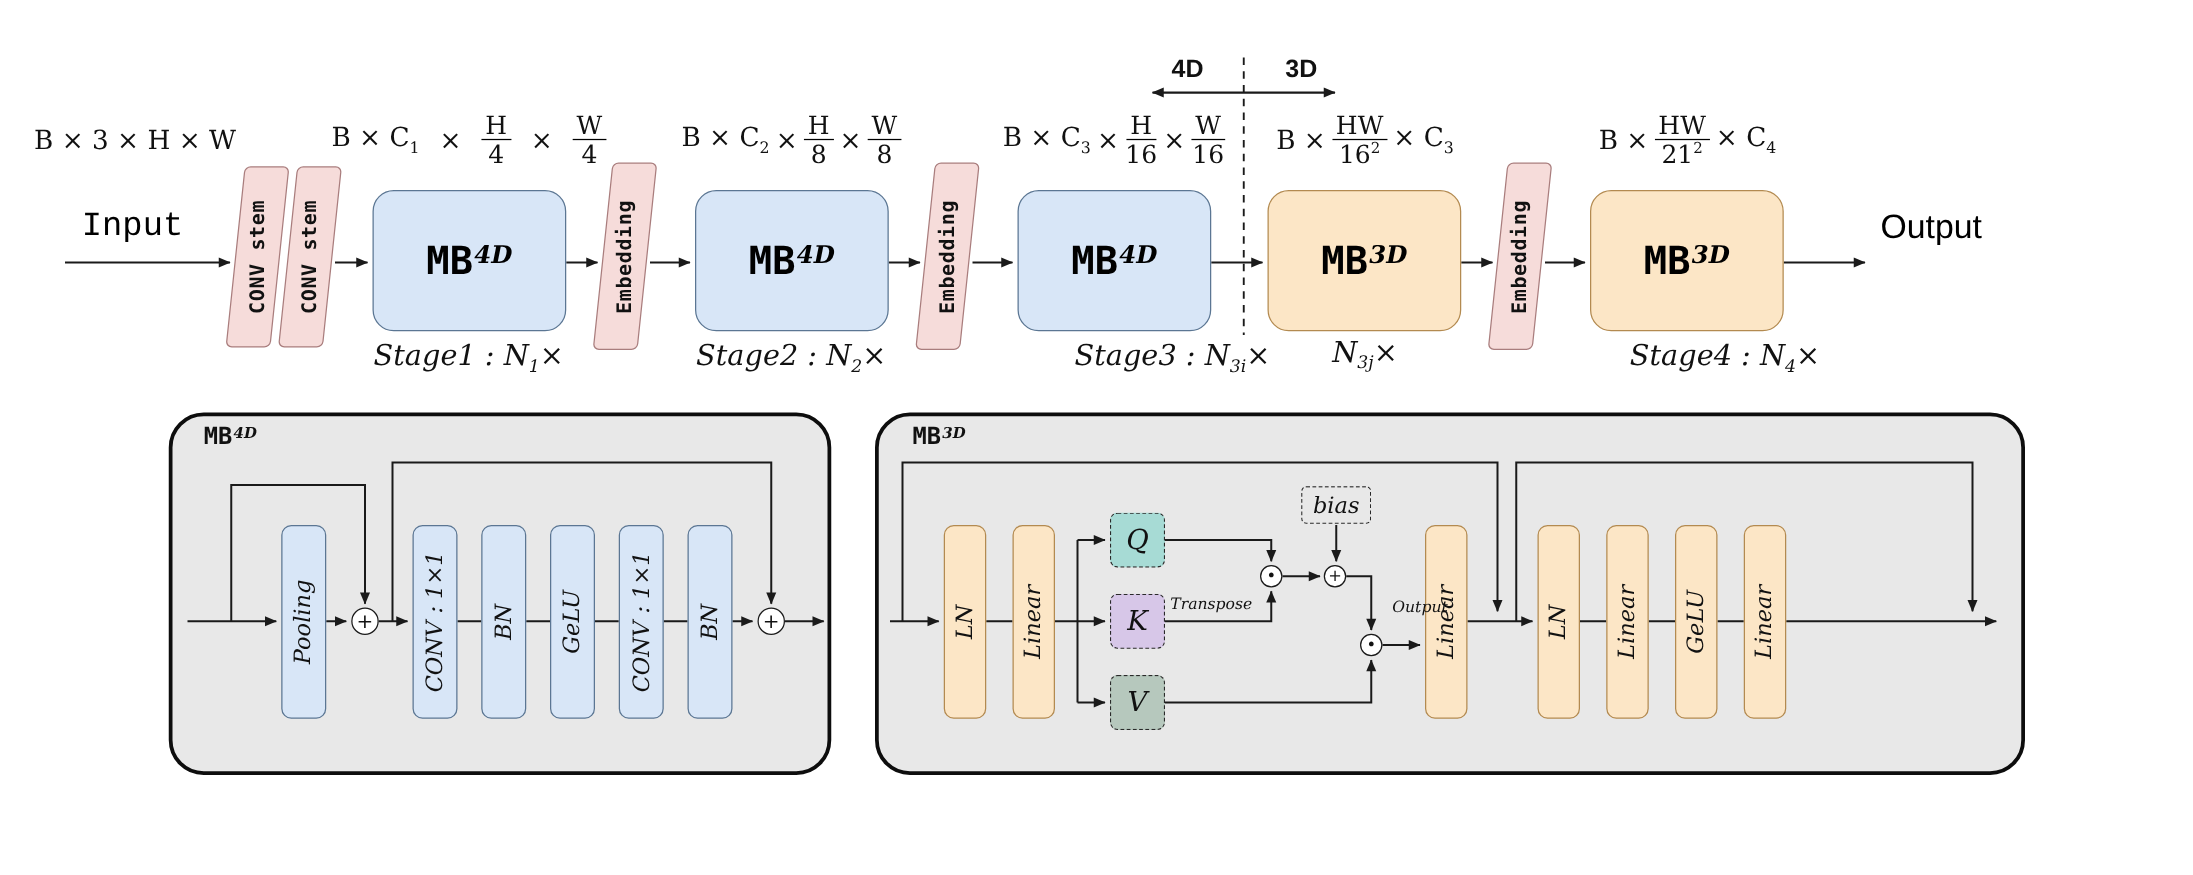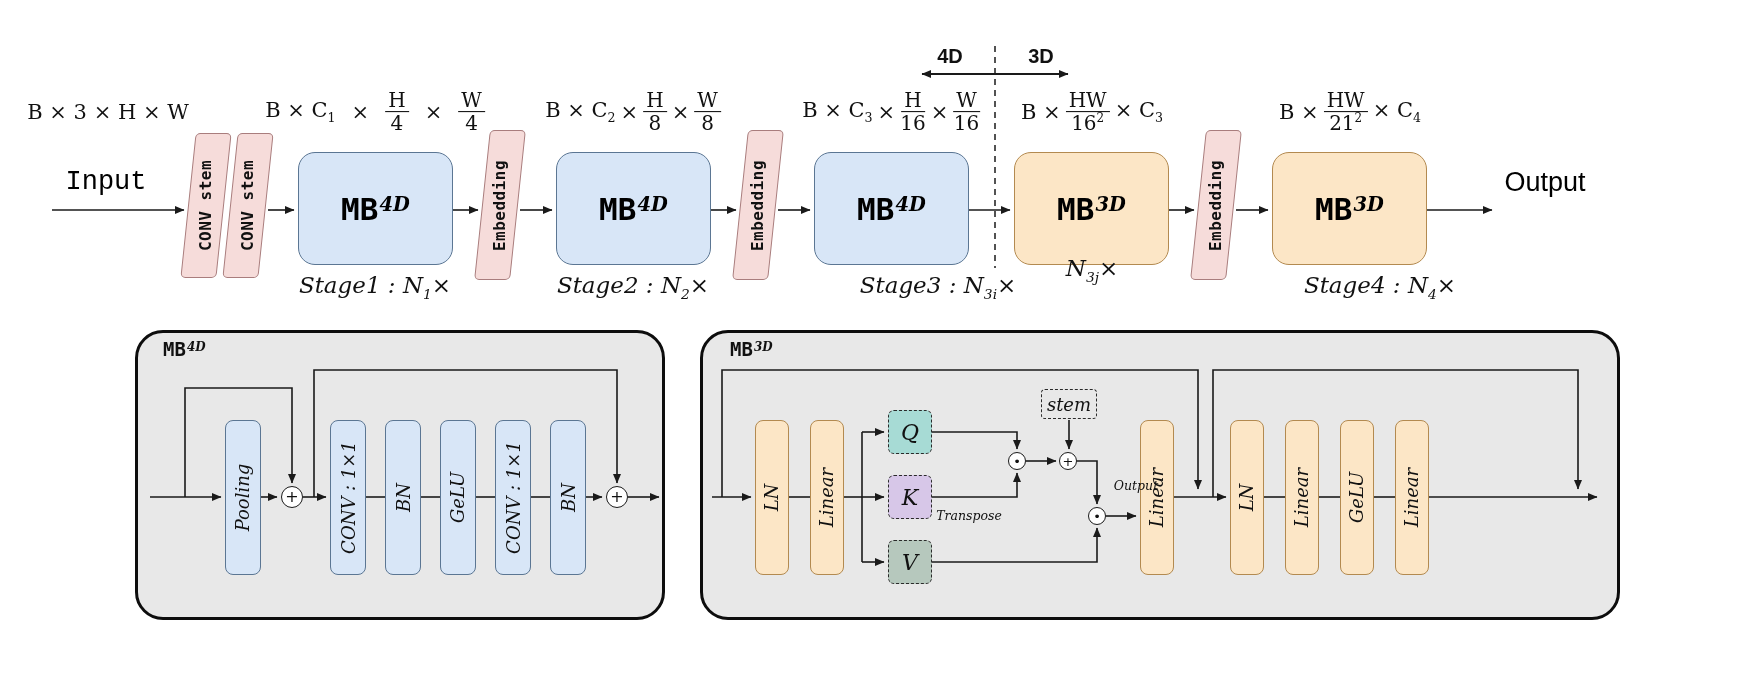--- a/index.html
+++ b/index.html
@@ -207,21 +207,21 @@
     <span class="frac">
         <span class="num">HW</span>
         <span><span>21</span><sup>2</sup></span>
       </span>
     <span><span>× C</span><sub>4</sub></span>
   </div>
 
   <div class="stage-lab ctr" style="left:375px; top:287px;"><span>Stage1 : N</span><sub>1</sub><span>×</span></div>
   <div class="stage-lab ctr" style="left:633px; top:287px;"><span>Stage2 : N</span><sub>2</sub><span>×</span></div>
   <div class="stage-lab ctr" style="left:891px; top:287px;margin-left:47px;"><span>Stage3 : N</span><sub>3i</sub><span>×</span></div>
-  <div class="stage-lab ctr" style="left:1092px; top:270px;"><span>N</span><sub>3j</sub><span>×</span></div>
+  <div class="stage-lab ctr" style="left:1092px; top:284px;"><span>N</span><sub>3j</sub><span>×</span></div>
   <div class="stage-lab ctr" style="left:1380px; top:287px;"><span>Stage4 : N</span><sub>4</sub><span>×</span></div>
 
   <div class="ptitle" style="left:163px; top:338px;"><span>MB</span><span class="sup">4D</span></div>
   <div class="ptitle" style="left:730px; top:338px;"><span>MB</span><span class="sup">3D</span></div>
 
   <div class="blk vb blue" style="left:225px; top:420px; width:36px; height:155px;">
     <span>Pooling</span>
     </div>
   <div class="blk vb blue" style="left:330px; top:420px; width:36px; height:155px;">
     <span>CONV : 1×1</span>
@@ -257,24 +257,24 @@
     <span>Q</span>
     </div>
   <div class="blk qkv" style="left:888px; top:475px; width:44px; height:44px; background:var(--lavender-fill,#d7c7e8);">
     <span>K</span>
     </div>
   <div class="blk qkv" style="left:888px; top:540px; width:44px; height:44px; background:var(--sage-fill,#b6c8bd);">
     <span>V</span>
     </div>
 
   <div class="blk dashbox" style="left:1041px; top:389px; width:56px; height:30px;">
-    <span>stem</span>
-    </div>
-
-  <div class="small-lab ctr" style="left:969px; top:483px;margin-top:32px;">Transpose</div>
+    <span>bias</span>
+    </div>
+
+  <div class="small-lab ctr" style="left:969px; top:483px;">Transpose</div>
   <div class="small-lab ctr" style="left:1136px; top:485px;">Output</div>
 
   <div class="op" style="left:1008px; top:452px; width:18px; height:18px; font-size:13px;">
       <span>•</span>
     </div>
   <div class="op" style="left:1059px; top:452px; width:18px; height:18px; font-size:13px;">
       <span>+</span>
     </div>
   <div class="op" style="left:1088px; top:507px; width:18px; height:18px; font-size:13px;">
       <span>•</span>

